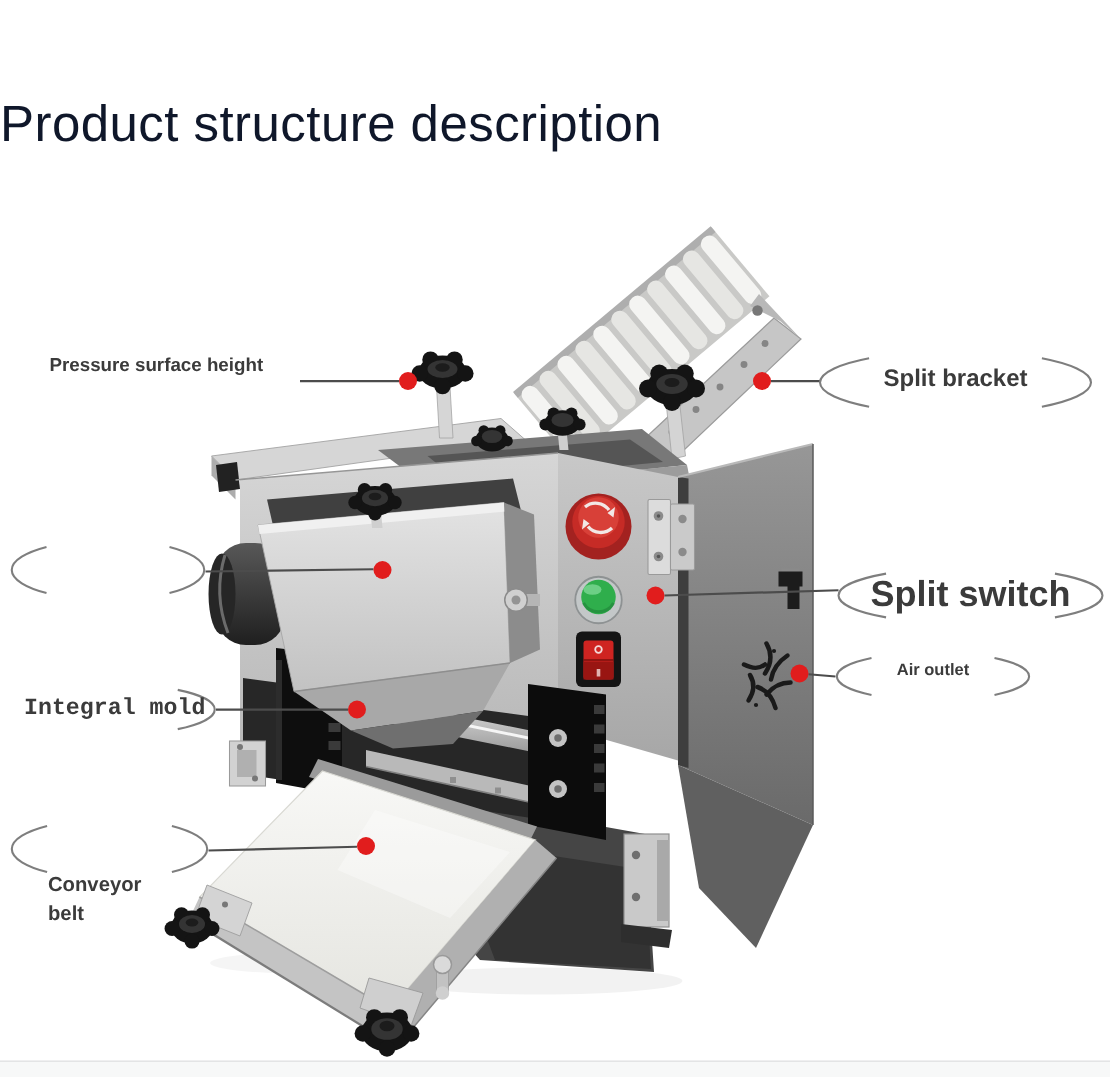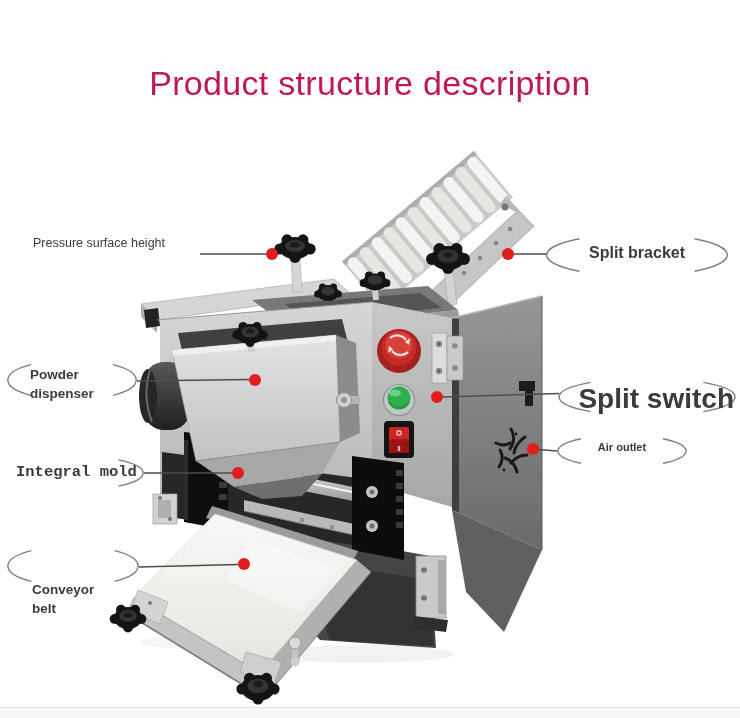--- a/index.html
+++ b/index.html
@@ -2,29 +2,29 @@
 <html><head>
 <meta charset="utf-8">
 <style>
   html,body{margin:0;padding:0;background:#ffffff;}
   .canvas{
     position:relative;width:740px;height:718px;background:#ffffff;overflow:hidden;
     font-family:"Liberation Sans",sans-serif;
   }
   .scene{position:absolute;left:0;top:0;}
   .page-title{
-    position:absolute;left:0;right:0;top:64px;text-align:center;
-    font-size:34px;color:#be185d;letter-spacing:.3px;font-weight:400;
+    position:absolute;left:0;right:0;top:64px;
+    font-size:34px;color:#0f172a;letter-spacing:.3px;font-weight:400;
   }
   .callout{position:absolute;color:#3b3b3b;font-weight:600;z-index:3;}
   .callout span{display:block;}
-  .lbl-pressure{left:33px;top:235px;font-size:12.5px;line-height:17px;font-weight:400;}
+  .lbl-pressure{left:33px;top:235px;font-size:12.5px;line-height:17px;font-weight:700;}
   .lbl-feed{left:552px;top:244px;width:170px;text-align:center;font-size:16px;}
   .lbl-powder{left:30px;top:365px;font-size:13.5px;line-height:19px;}
-  .lbl-split{left:560px;top:383px;width:174px;text-align:right;font-size:28px;}
+  .lbl-split{left:560px;top:383px;width:174px;text-align:center;font-size:24px;}
   .lbl-air{left:562px;top:441px;width:120px;text-align:center;font-size:11px;}
   .lbl-mold{left:16px;top:463px;font-size:15.5px;font-family:Liberation Mono, monospace;}
   .lbl-conveyor{left:32px;top:549px;font-size:13.5px;line-height:19px;margin-top:31px;}
   .bottom-strip{
     position:absolute;left:0;right:0;top:707px;height:11px;
     background:#f7f8f8;border-top:1px solid #e3e4e5;z-index:1;
   }
 </style>
 </head>
 <body>
@@ -362,24 +362,20 @@
   </svg>
 
   <div class="page-title">Product structure description</div>
 
   <div class="callout lbl-pressure">
     <span>Pressure surface height</span>
   </div>
 
   <div class="callout lbl-feed">Split bracket</div>
 
-  <div class="callout lbl-powder">
-    <span>Powder</span>
-    <span>dispenser</span>
-  </div>
 
   <div class="callout lbl-split">Split switch</div>
 
   <div class="callout lbl-air">Air outlet</div>
 
   <div class="callout lbl-mold">Integral mold</div>
 
   <div class="callout lbl-conveyor">
     <span>Conveyor</span>
     <span>belt</span>

